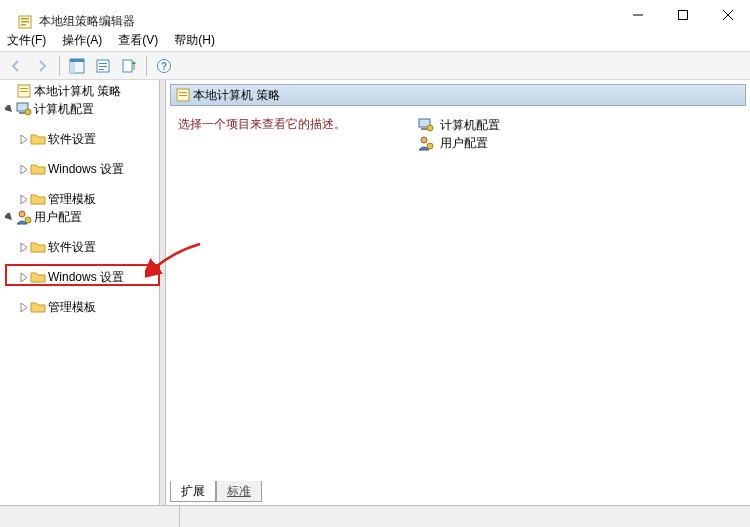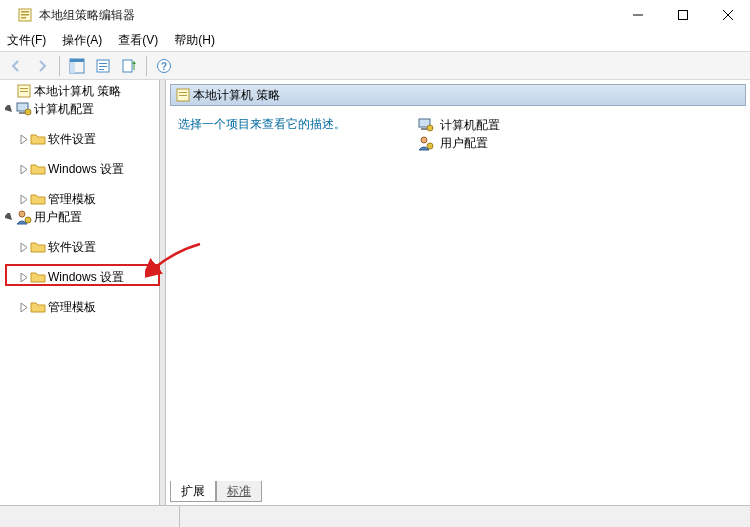--- a/index.html
+++ b/index.html
@@ -10,23 +10,24 @@
     background: #fff;
     color: #000;
     width: 750px;
     height: 527px;
     overflow: hidden;
     position: relative;
   }
   .titlebar {
     height: 30px;
     display: flex;
-    align-items: center;
-    padding-left: 17px;
-    background: #fff;
+    align-items: flex-end;
+    padding-left: 9px;
+    background: #fff;
+    margin-left: 8px;
   }
   .titlebar .ticon {
     width: 16px; height: 16px;
     margin-right: 6px;
     display: inline-flex;
   }
   .titlebar .ttext { font-size: 12px; color: #222; }
   .winbtns { margin-left: auto; display: flex; }
   .winbtn {
     width: 45px; height: 30px;
@@ -122,21 +123,21 @@
     display: flex;
     align-items: center;
     padding-left: 4px;
   }
   .rp-body {
     flex: 1;
     display: flex;
     padding: 8px 12px;
     gap: 40px;
   }
-  .rp-desc { width: 200px; color: #0369a1; }
+  .rp-desc { width: 200px; color: #7f1d1d; }
   .rp-list { flex: 1; }
   .rp-colhdr { font-size: 12px; margin-bottom: 6px; }
   .rp-item {
     display: flex; align-items: center;
     height: 18px;
     gap: 4px;
   }
   .tabbar {
     height: 24px;
     display: flex;

